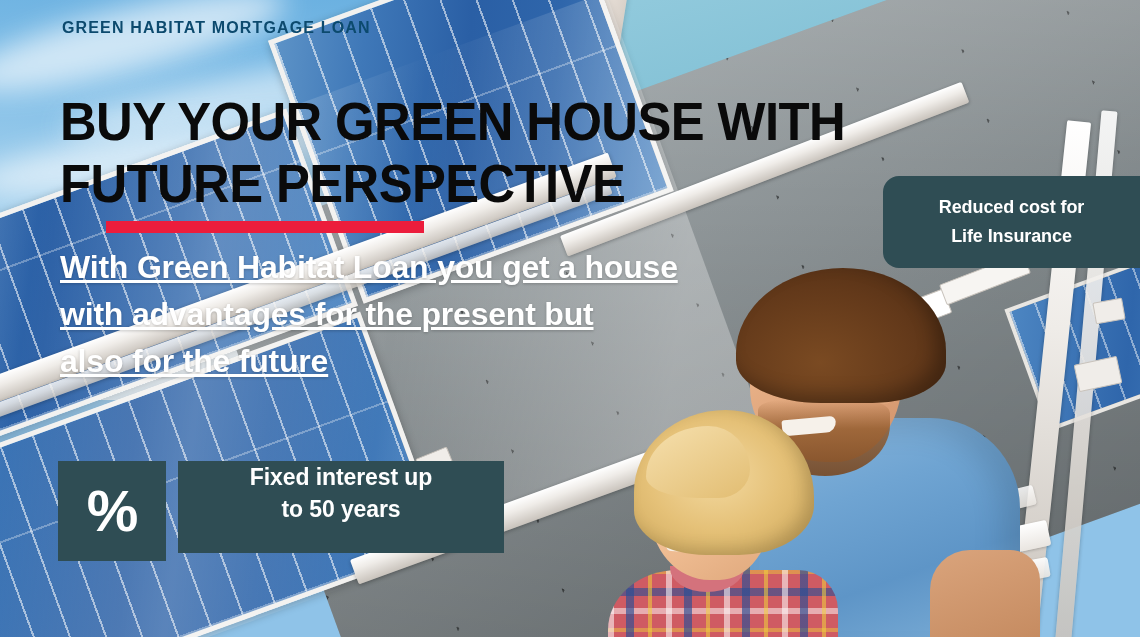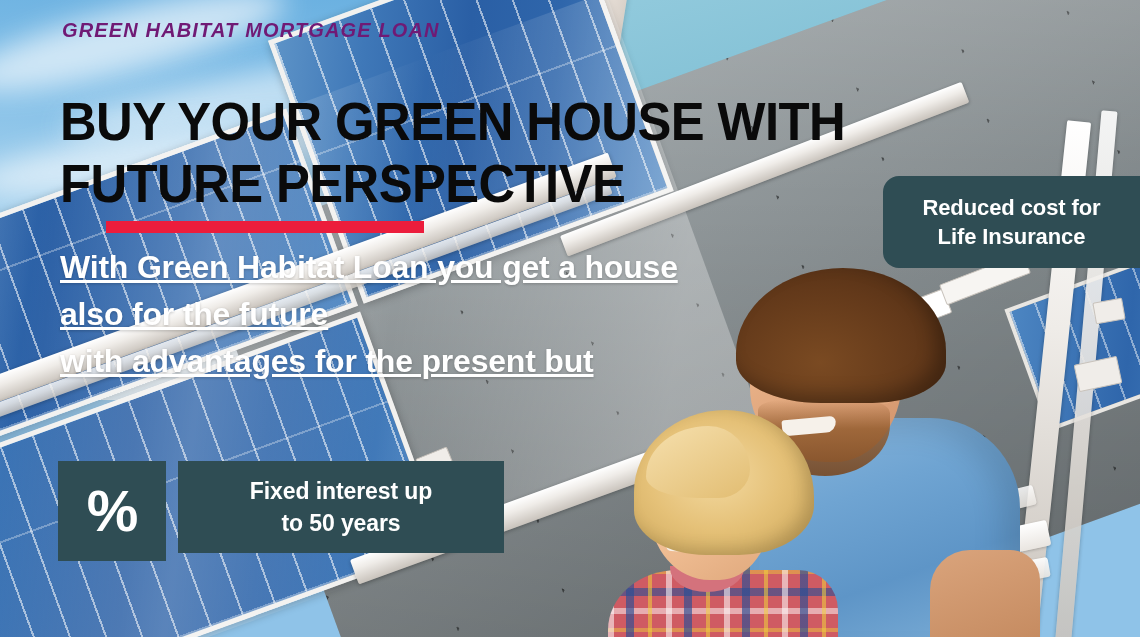--- a/index.html
+++ b/index.html
@@ -361,26 +361,25 @@
 
   
   .content {
     position: absolute;
     inset: 0;
   }
 
   .eyebrow {
     position: absolute;
     left: 62px; top: 19px;
-    font-size: 20px;
+    font-size: 16px;
     font-weight: bold;
     letter-spacing: 1.15px;
-    color: #701a75;
+    color: #0c4a6e;
     white-space: nowrap;
-    font-style: italic;
   }
 
   .headline {
     position: absolute;
     left: 60px; top: 90px;
     width: 900px;
     margin: 0;
     font-size: 54px;
     line-height: 62px;
     font-weight: bold;
@@ -421,21 +420,21 @@
     background: #2f4d54;
     border-radius: 16px 0 0 16px;
     display: flex;
     align-items: center;
     justify-content: center;
     text-align: center;
     box-sizing: border-box;
     padding: 0 18px;
   }
   .badge-insurance .btxt {
-    font-size: 22px;
+    font-size: 18px;
     line-height: 29px;
     font-weight: bold;
     color: #ffffff;
     letter-spacing: -0.1px;
   }
   .badge-insurance .btxt span { display: block; white-space: nowrap; }
 
   .badge-percent {
     position: absolute;
     left: 58px; top: 461px;
@@ -452,21 +451,20 @@
     line-height: 1;
     letter-spacing: -1px;
   }
 
   .badge-interest {
     position: absolute;
     left: 178px; top: 461px;
     width: 326px; height: 92px;
     background: #2f4d54;
     display: flex;
-    align-items: center;
     justify-content: center;
     text-align: center;
     box-sizing: border-box;
     padding: 0 20px;
   }
   .badge-interest .btxt {
     font-size: 23px;
     line-height: 32px;
     font-weight: bold;
     color: #ffffff;
@@ -567,22 +565,22 @@
 
     <h1 class="headline">
       <span class="hl-line">BUY YOUR GREEN HOUSE WITH</span>
       <span class="hl-line">FUTURE PERSPECTIVE</span>
     </h1>
 
     <div class="rule"></div>
 
     <p class="subhead">
       <span class="sh-line">With Green Habitat Loan you get a house</span>
+      <span class="sh-line">with advantages for the present but</span>
       <span class="sh-line">also for the future</span>
-      <span class="sh-line">with advantages for the present but</span>
     </p>
 
     <div class="badge-insurance">
       <div class="btxt">
         <span>Reduced cost for</span>
         <span>Life Insurance</span>
       </div>
     </div>
 
     <div class="badge-percent">

